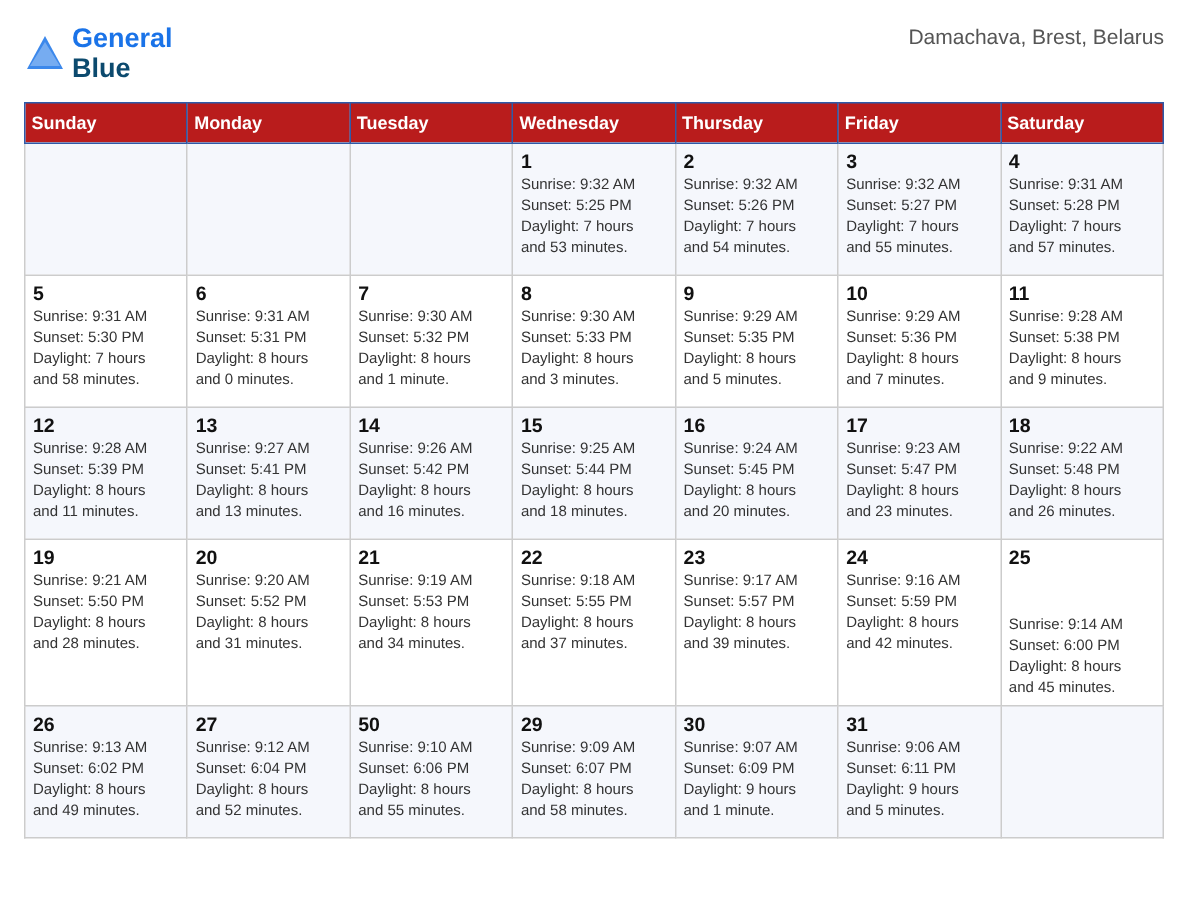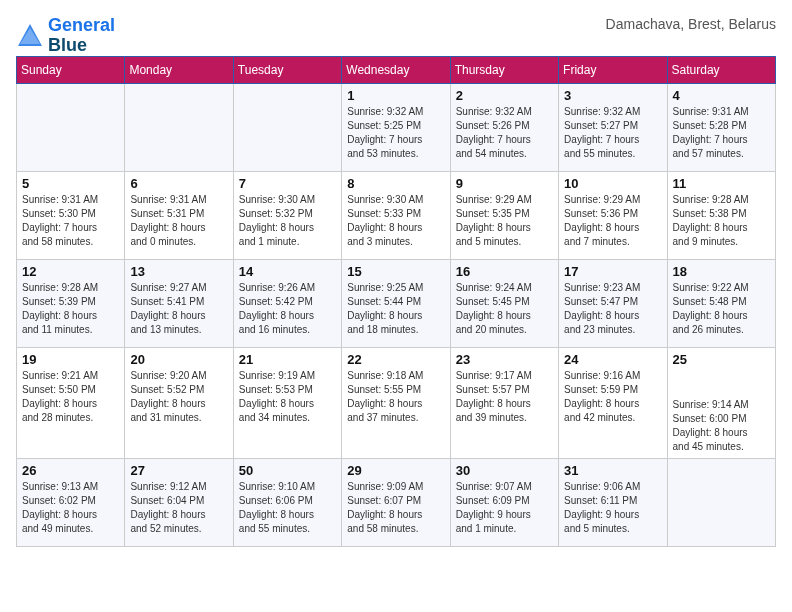--- a/index.html
+++ b/index.html
@@ -7,21 +7,21 @@
       font-family: Arial, sans-serif;
       background: #fff;
       width: 792px;
       min-height: 612px;
       padding: 16px;
     }
     .header {
       display: flex;
       justify-content: space-between;
       align-items: flex-start;
-      margin-bottom: 0;
+      margin-bottom: 12px;
     }
     .logo {
       display: flex;
       align-items: center;
       gap: 4px;
     }
     .logo-text {
       font-size: 18px;
       font-weight: bold;
       line-height: 1.1;
@@ -41,24 +41,24 @@
     .subtitle {
       font-size: 14px;
       color: #555;
     }
     table {
       width: 100%;
       border-collapse: collapse;
       table-layout: fixed;
     }
     thead tr th {
-      background: #be185d;
+      background: #b91c1c;
       color: #fff;
       font-size: 12px;
-      font-weight: normal;
+      font-weight: bold;
       padding: 6px 4px;
       text-align: left;
       border: 1px solid #2e5aa8;
     }
     tbody tr td {
       vertical-align: top;
       border: 1px solid #ccc;
       padding: 4px 5px;
       font-size: 10.5px;
       color: #222;

